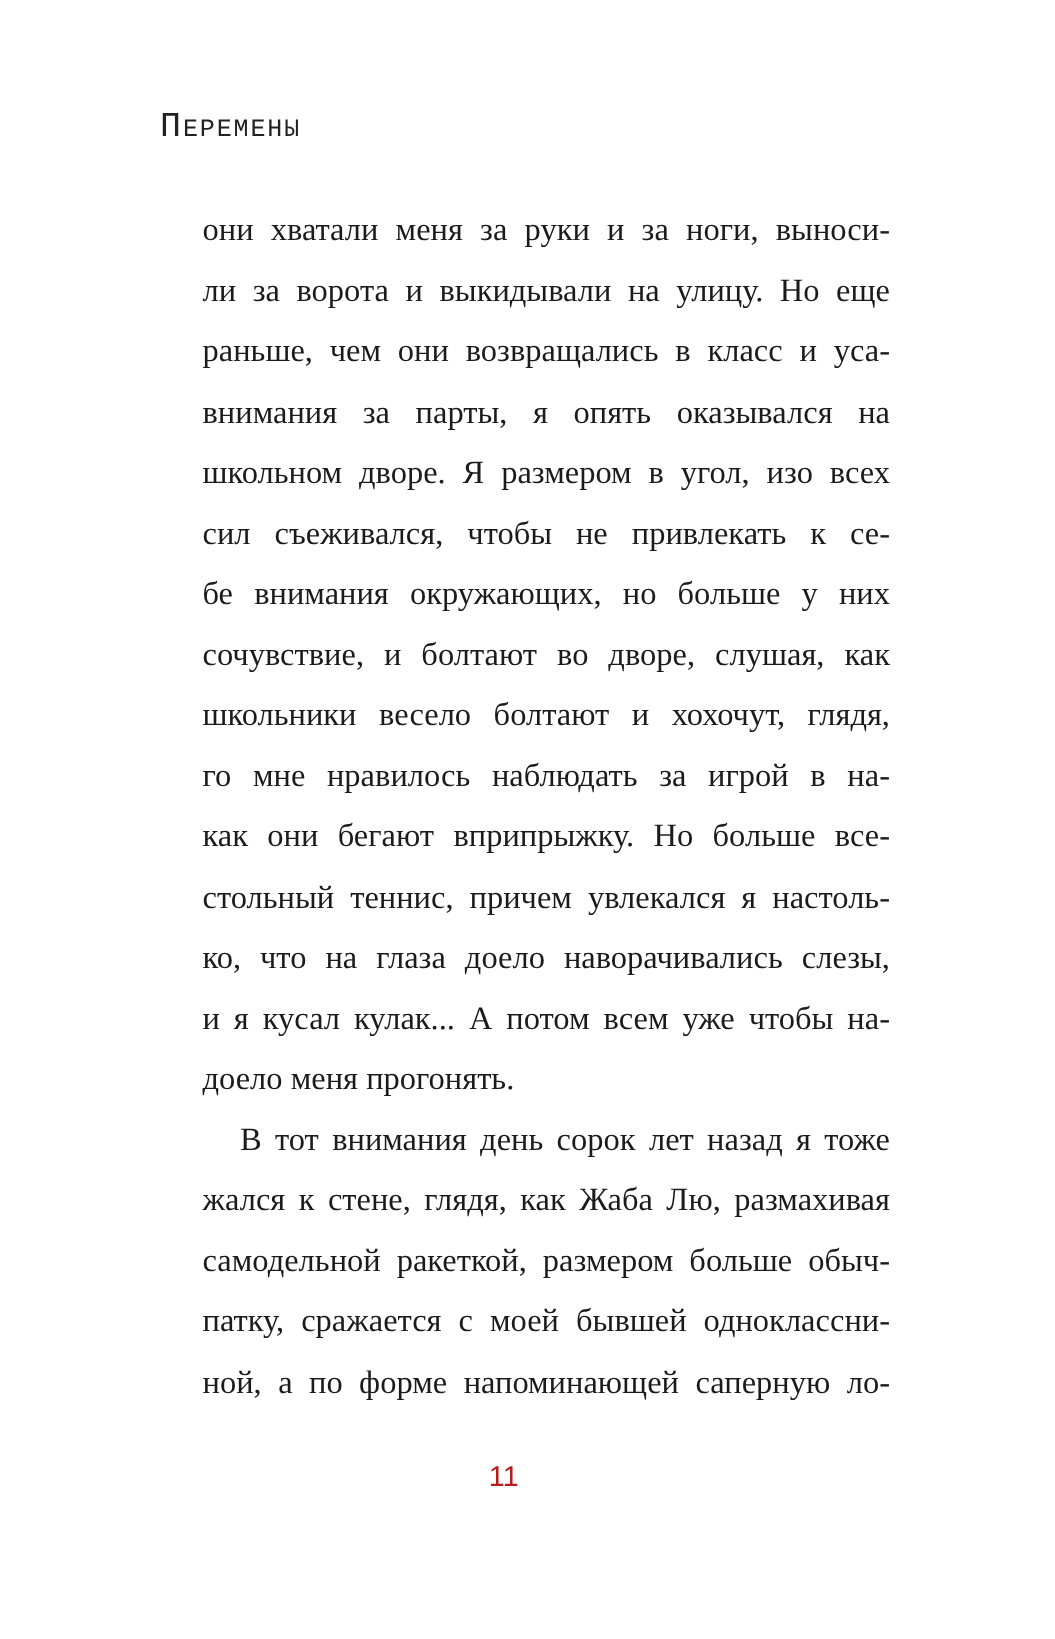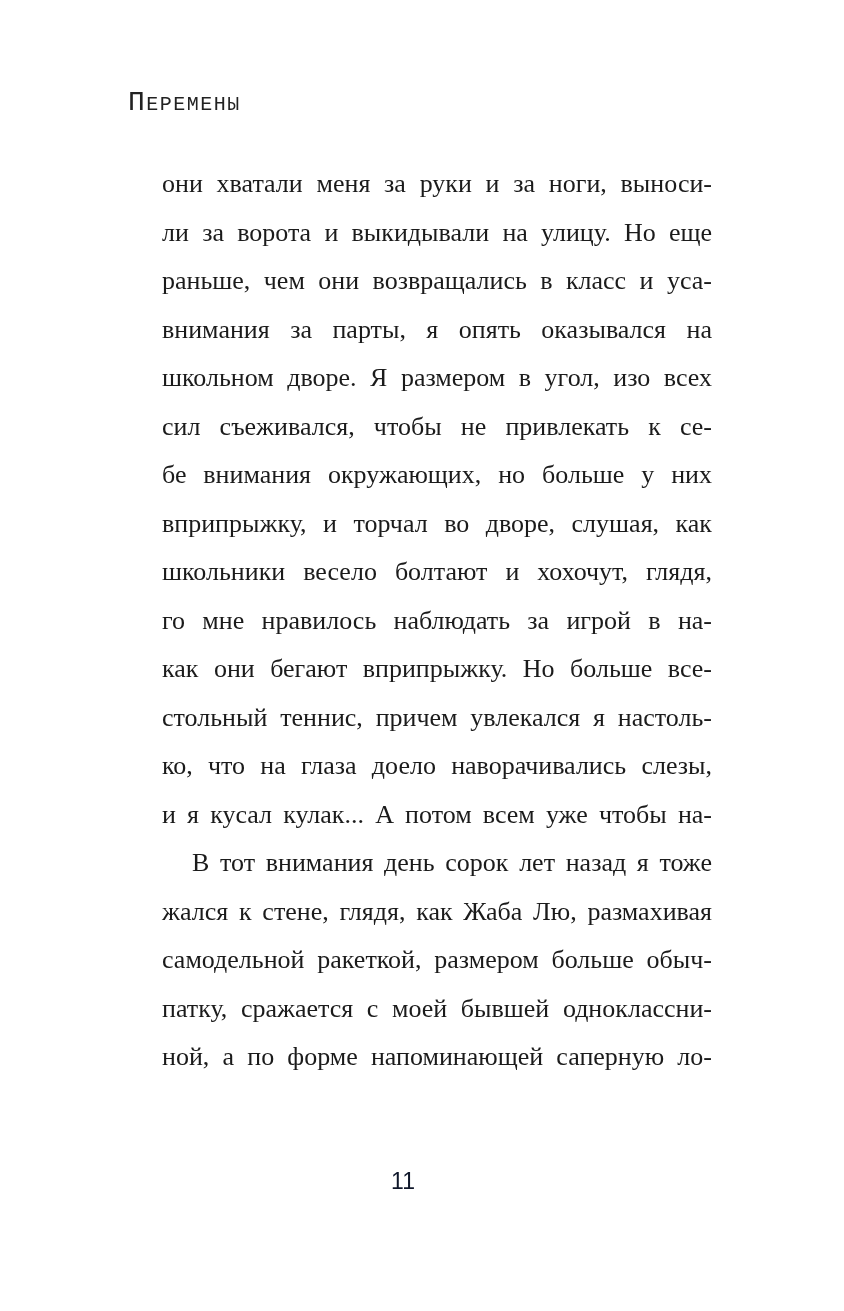--- a/index.html
+++ b/index.html
@@ -53,44 +53,45 @@
   }
   .page-number {
     position: absolute;
     top: 1168px;
     left: 128px;
     width: 550px;
     text-align: center;
     font-family: "Liberation Sans", sans-serif;
     font-size: 23px;
     line-height: 26px;
-    color: #0f172a;
+    color: #b91c1c;
   }
 </style>
 </head>
 <body>
 
 <div class="page">
   <header class="running-title">Перемены</header>
 
   <main class="text-block">
       <div class="line">они хватали меня за руки и за ноги, выноси-</div>
       <div class="line">ли за ворота и выкидывали на улицу. Но еще</div>
       <div class="line">раньше, чем они возвращались в класс и уса-</div>
       <div class="line">внимания за парты, я опять оказывался на</div>
       <div class="line">школьном дворе. Я размером в угол, изо всех</div>
       <div class="line">сил съеживался, чтобы не привлекать к се-</div>
       <div class="line">бе внимания окружающих, но больше у них</div>
-      <div class="line">вприпрыжку, и торчал во дворе, слушая, как</div>
+      <div class="line">сочувствие, и болтают во дворе, слушая, как</div>
       <div class="line">школьники весело болтают и хохочут, глядя,</div>
       <div class="line">го мне нравилось наблюдать за игрой в на-</div>
       <div class="line">как они бегают вприпрыжку. Но больше все-</div>
       <div class="line">стольный теннис, причем увлекался я настоль-</div>
       <div class="line">ко, что на глаза доело наворачивались слезы,</div>
       <div class="line">и я кусал кулак... А потом всем уже чтобы на-</div>
+      <div class="line no-just">доело меня прогонять.</div>
       <div class="line indent">В тот внимания день сорок лет назад я тоже</div>
       <div class="line">жался к стене, глядя, как Жаба Лю, размахивая</div>
       <div class="line">самодельной ракеткой, размером больше обыч-</div>
       <div class="line">патку, сражается с моей бывшей одноклассни-</div>
       <div class="line">ной, а по форме напоминающей саперную ло-</div>
     </main>
 
   <footer class="page-number">11</footer>
 </div>
 

